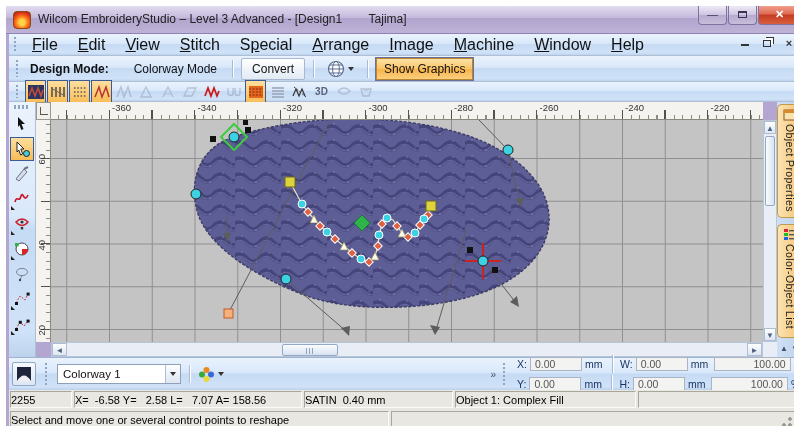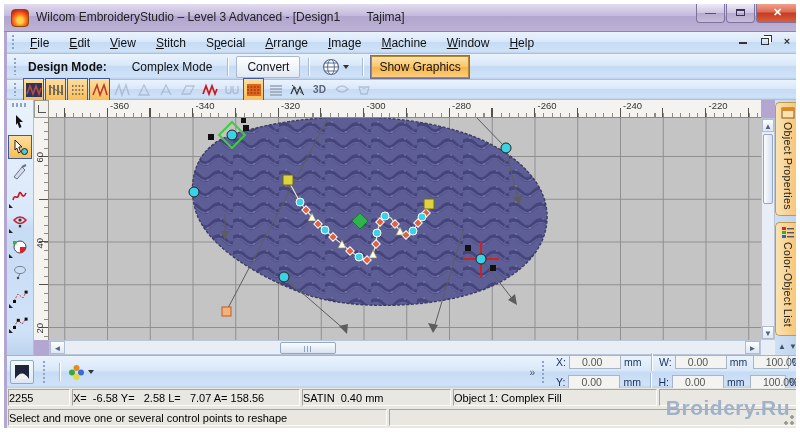--- a/index.html
+++ b/index.html
@@ -1,18 +1,18 @@
 <!DOCTYPE html>
 <html><head>
 <meta charset="utf-8">
 <style>
   html,body{margin:0;padding:0;background:#5a5a5a;}
   *{box-sizing:border-box;}
   .app{position:relative;width:800px;height:432px;font-family:"Liberation Sans",sans-serif;
-       background:#b3a6d0;overflow:hidden;border:4px solid #ffffff;}
+       background:#b3a6d0;overflow:hidden;border:6px solid #ffffff;}
   .abs{position:absolute;}
   
   .titlebar{left:0;top:0;width:800px;height:28px;
     background:linear-gradient(#e2dcef,#c3b8dc 45%,#b2a5ce 46%,#beb2d6);
     border-bottom:1px solid #8f82b5;}
   .appicon{left:7px;top:5px;width:18px;height:18px;border-radius:4px;
     background:radial-gradient(circle at 50% 65%,#ffd24a 0 22%,#ff7a1a 45%,#d8321a 75%,#a8180e);
     border:1px solid #8a4a12;}
   .apptitle{left:32px;top:6px;font-size:12px;color:#222;white-space:pre;}
   .winbtns{right:5px;top:0;display:flex;}
@@ -22,21 +22,21 @@
   .wbtn.close{width:43px;background:linear-gradient(#f2a08e,#dd6a50 45%,#c53b22 50%,#d95f3d);
     color:#fff;font-weight:bold;}
   .maxglyph{display:inline-block;width:9px;height:7px;border:1px solid #3a3354;border-top-width:2px;}
   
   .bluebar{background:linear-gradient(#eaf3fd,#d9e8fa 45%,#c6dbf4 50%,#cfe2f8 90%,#bcd2ec);}
   .menubar{left:3px;top:28px;width:794px;height:22px;border-bottom:1px solid #aebfd6;
     display:flex;align-items:center;}
   .grip{width:5px;height:70%;margin:0 4px;
     background:repeating-linear-gradient(#8ea4c4 0 2px,transparent 2px 4px);
     background-size:2px 100%;background-repeat:repeat-y;background-position:1px 0;}
-  .mitem{padding:18px 10px;font-size:12px;color:#111;text-align:center;}
+  .mitem{padding:18px 10px;font-size:16px;color:#111;text-align:center;}
   .u{text-decoration:underline;}
   .mdibtns{position:absolute;right:6px;top:3px;display:flex;gap:6px;align-items:center;}
   .mdib{width:16px;height:14px;font-size:11px;line-height:13px;text-align:center;color:#333;}
   .mdimin{display:inline-block;width:8px;height:2px;background:#333;margin-bottom:1px;}
   .mdirest{display:inline-block;width:8px;height:7px;border:1px solid #333;box-shadow:2px -2px 0 -0px #fff,3px -3px 0 0px #333;}
   
   .modebar{left:3px;top:50px;width:794px;height:26px;border-bottom:1px solid #aebfd6;
     display:flex;align-items:center;gap:4px;padding-left:2px;}
   .modelabel{font-weight:bold;font-size:12px;color:#111;margin:0 14px 0 2px;}
   .flatbtn{font-size:12px;color:#111;padding:3px 7px;}
@@ -113,22 +113,22 @@
   .sqbtn{width:24px;height:24px;margin-left:3px;border:1px solid #8fa6c4;border-radius:2px;
     background:linear-gradient(#f6fafd,#dce7f3);display:flex;align-items:center;justify-content:center;}
   .combo{width:124px;height:20px;background:#fff;border:1px solid #8fa0b8;display:flex;align-items:center;margin-left:4px;}
   .combo .cval{flex:1;font-size:11.5px;padding-left:5px;color:#111;}
   .combo .cbtn{width:15px;height:18px;display:flex;align-items:center;justify-content:center;
     background:linear-gradient(#fdfefe,#dde6f2);border-left:1px solid #aebdd4;}
   .chev{font-size:10px;color:#44506a;margin:0 2px;}
   .xywh{display:flex;flex-direction:column;gap:2px;margin-left:6px;font-size:10.5px;color:#15315e;}
   .xyrow{display:flex;align-items:center;gap:3px;}
   .fld{width:52px;height:14px;background:#f3f3f1;border:1px solid #a9b4c4;font-size:10.5px;color:#555;
-    padding:0 12px;line-height:13px;}
-  .fld.scale{width:36px;text-align:right;}
+    padding:0 4px;line-height:13px;}
+  .fld.scale{width:77px;text-align:right;}
   .unit{width:20px;color:#15315e;}
   
   .sbar{left:3px;top:384px;width:794px;height:20px;background:#e9e7e2;display:flex;gap:2px;padding:1px 1px 2px;}
   .sbar2{top:404px;height:20px;}
   .scell{border:1px solid;border-color:#a8a59d #fbfbf9 #fbfbf9 #a8a59d;background:#e9e7e2;
     font-size:11px;color:#000;display:flex;align-items:center;padding:0 0;white-space:pre;overflow:hidden;}
   .watermark{right:6px;top:392px;font-size:21px;font-weight:bold;color:#9fb2c8;letter-spacing:.5px;z-index:5;}
   .rgrip{right:1px;top:406px;width:14px;height:16px;z-index:6;
     background:
      radial-gradient(circle at 11px 13px,#9a978e 1.5px,transparent 2px),
@@ -179,21 +179,21 @@
     <div class="mdibtns">
       <span class="mdib"><span class="mdimin"></span></span>
       <span class="mdib"><span class="mdirest"></span></span>
       <span class="mdib" style="font-weight:bold">×</span>
     </div>
   </div>
 
   <div class="abs modebar bluebar">
     <div class="grip"></div>
     <span class="modelabel">Design Mode:</span>
-    <span class="flatbtn">Complex Mode</span>
+    <span class="flatbtn">Colorway Mode</span>
     <span class="vsep"></span>
     <span class="whitebtn">Convert</span>
     <span class="vsep"></span>
     <span class="globebtn">
       <svg width="18" height="18" viewBox="0 0 18 18">
         <circle cx="9" cy="9" r="7.5" fill="#fdfdfd" stroke="#5a6e92" stroke-width="1.2"></circle>
         <ellipse cx="9" cy="9" rx="3.4" ry="7.5" fill="none" stroke="#5a6e92"></ellipse>
         <line x1="1.5" y1="9" x2="16.5" y2="9" stroke="#5a6e92"></line>
         <line x1="2.6" y1="5" x2="15.4" y2="5" stroke="#5a6e92"></line>
         <line x1="2.6" y1="13" x2="15.4" y2="13" stroke="#5a6e92"></line>
@@ -499,20 +499,26 @@
   </div>
 
   <div class="abs bottombar bluebar">
     <div class="sqbtn">
       <svg width="16" height="16" viewBox="0 0 16 16">
         <rect x="1" y="1" width="14" height="14" fill="#20243a"></rect>
           <path d="M1 15Q8 4 15 15Z" fill="#f0f0f4"></path>
         </svg>
     </div>
     <div class="grip" style="margin-left:8px"></div>
+    <div class="combo">
+      <span class="cval">Colorway 1</span>
+      <span class="cbtn">
+          <span class="dn"></span>
+        </span>
+    </div>
     <span class="vsep" style="margin-left:8px"></span>
     <div style="display:flex;align-items:center;gap:3px;padding:2px 4px">
       <svg width="17" height="17" viewBox="0 0 17 17">
         <circle cx="4" cy="8.5" r="3" fill="#3aa83a"></circle>
           <circle cx="8.5" cy="4" r="3" fill="#e88a20"></circle>
         <circle cx="13" cy="8.5" r="3" fill="#3a6ad8"></circle>
           <circle cx="8.5" cy="13" r="3" fill="#e8d83a"></circle>
         </svg>
       <span class="dn"></span>
     </div>
@@ -542,23 +548,22 @@
         <span class="fld scale">100.00</span>
         <span>%</span>
       </div>
     </div>
   </div>
 
   <div class="abs sbar">
     <div class="scell" style="width:62px">2255</div>
     <div class="scell" style="width:228px">X=  -6.58 Y=   2.58 L=   7.07 A= 158.56</div>
     <div class="scell" style="width:149px">SATIN  0.40 mm</div>
-    <div class="scell" style="width:204px">Object 1: Complex Fill</div>
+    <div class="scell" style="width:181px">Object 1: Complex Fill</div>
     <div class="scell" style="flex:1"></div>
   </div>
   <div class="abs sbar sbar2">
     <div class="scell" style="width:379px">Select and move one or several control points to reshape</div>
     <div class="scell" style="flex:1"></div>
   </div>
 
-  <div class="abs watermark">Broidery.Ru</div>
   <div class="abs rgrip"></div>
 </div>
 
 </body></html>

